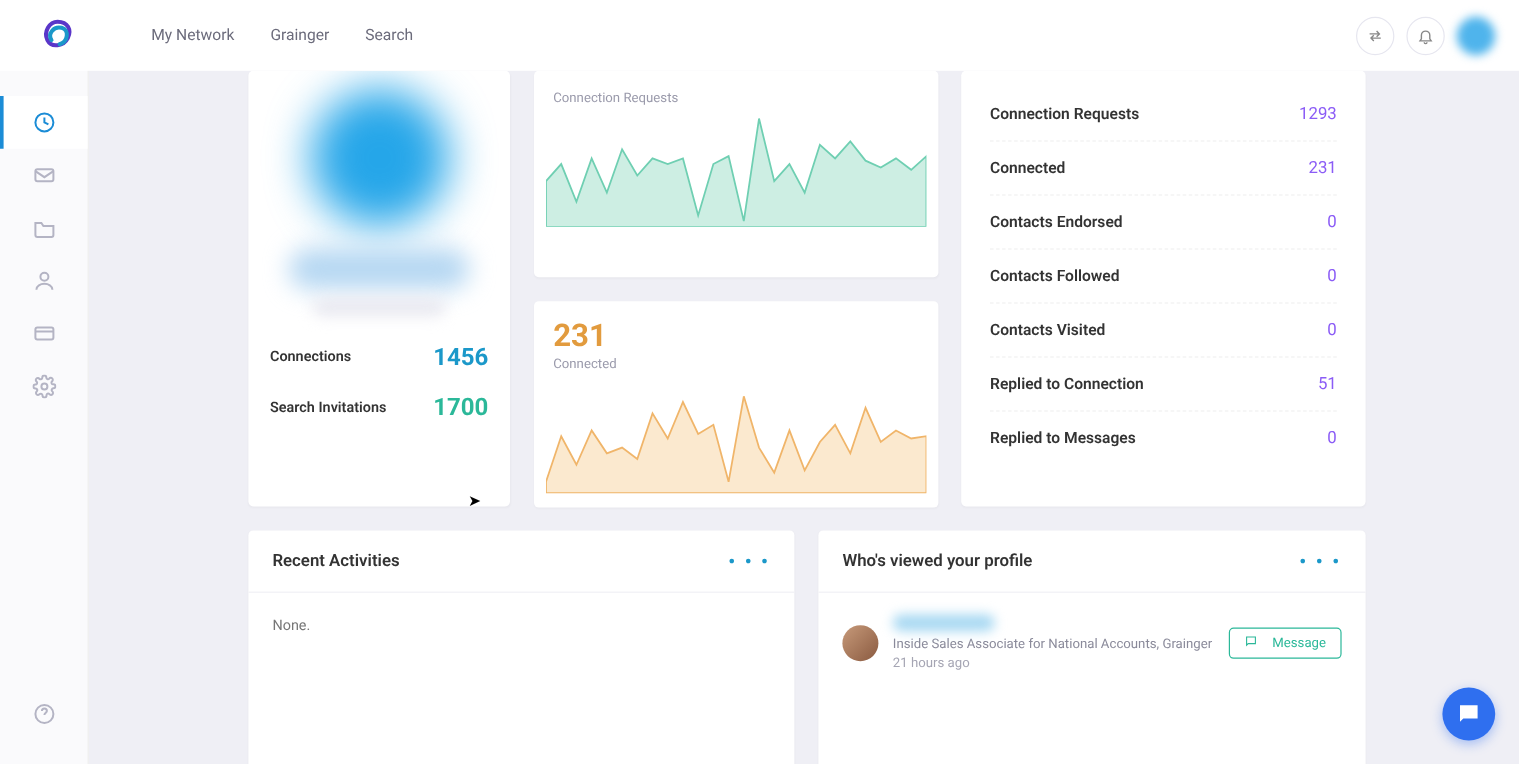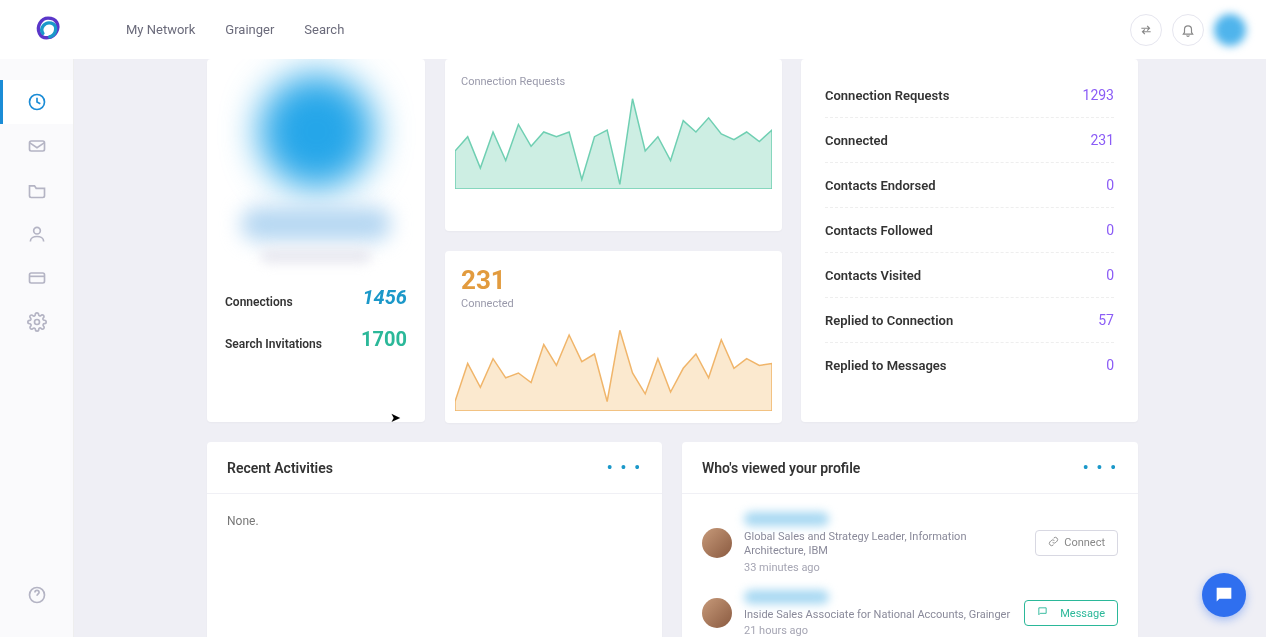--- a/index.html
+++ b/index.html
@@ -120,25 +120,25 @@
     margin-top:8px;
   }
   .profile-stats {
     width:100%;
     padding:0 18px;
     margin-top:22px;
   }
   .profile-stats .row {
     display:flex;
     justify-content:space-between;
-    align-items:flex-end;
+    align-items:center;
     margin-bottom:18px;
   }
   .profile-stats .row .lbl { font-size:12px; color:#333; font-weight:600;}
-  .profile-stats .row .val1 { font-size:20px; font-weight:700; color:#1b98c9;font-style:italic;}
+  .profile-stats .row .val1 { font-size:20px; font-weight:700; color:#1b98c9;}
   .profile-stats .row .val2 { font-size:20px; font-weight:700; color:#2bb899;}
 
   
   .chart-card1 { left:371px; top:0; width:337px; height:172px; padding:14px 10px 0 10px;}
   .chart-card2 { left:371px; top:192px; width:337px; height:172px; padding:14px 10px 0 10px;}
   .chart-card .big { font-size:26px; font-weight:700; margin-left:6px;}
   .chart-card .sub { font-size:11px; color:#9a9aab; margin-left:6px; margin-top:2px;}
   .chart-card svg.area { width:100%; height:95px; display:block; margin-top:6px;}
 
   
@@ -336,21 +336,21 @@
       <div class="stat-row">
         <span class="slabel">Contacts Followed</span>
         <span class="sval">0</span>
       </div>
       <div class="stat-row">
         <span class="slabel">Contacts Visited</span>
         <span class="sval">0</span>
       </div>
       <div class="stat-row">
         <span class="slabel">Replied to Connection</span>
-        <span class="sval">57</span>
+        <span class="sval">51</span>
       </div>
       <div class="stat-row">
         <span class="slabel">Replied to Messages</span>
         <span class="sval">0</span>
       </div>
     </div>
 
   <div class="card recent-card">
     <div class="card-header">
       <span class="title">Recent Activities</span>
@@ -360,34 +360,20 @@
       <span>None.</span>
     </div>
   </div>
 
   <div class="card viewers-card">
     <div class="card-header">
       <span class="title">Who's viewed your profile</span>
       <span class="dots">• • •</span>
     </div>
     <div class="viewers-body" id="viewers-body">
-        <div class="viewer-row">
-          <div class="vavatar"></div>
-          <div class="vinfo">
-            <div class="vname-blur"></div>
-            <div class="vtitle">Global Sales and Strategy Leader, Information Architecture, IBM</div>
-            <div class="vtime">33 minutes ago</div>
-          </div>
-          <div class="vaction">
-            <span><svg width="11" height="11" viewBox="0 0 24 24" fill="none" stroke="#888" stroke-width="2">
-                <path d="M10 14a5 5 0 007 0l3-3a5 5 0 00-7-7l-1 1M14 10a5 5 0 00-7 0l-3 3a5 5 0 007 7l1-1"></path>
-              </svg></span>
-            <span>Connect</span>
-          </div>
-        </div>
         <div class="viewer-row">
           <div class="vavatar"></div>
           <div class="vinfo">
             <div class="vname-blur"></div>
             <div class="vtitle">Inside Sales Associate for National Accounts, Grainger</div>
             <div class="vtime">21 hours ago</div>
           </div>
           <div class="vaction msg">
             <span><svg width="11" height="11" viewBox="0 0 24 24" fill="none" stroke="#2bb899" stroke-width="2">
                 <path d="M4 4h16v12H7l-3 3V4z"></path>

